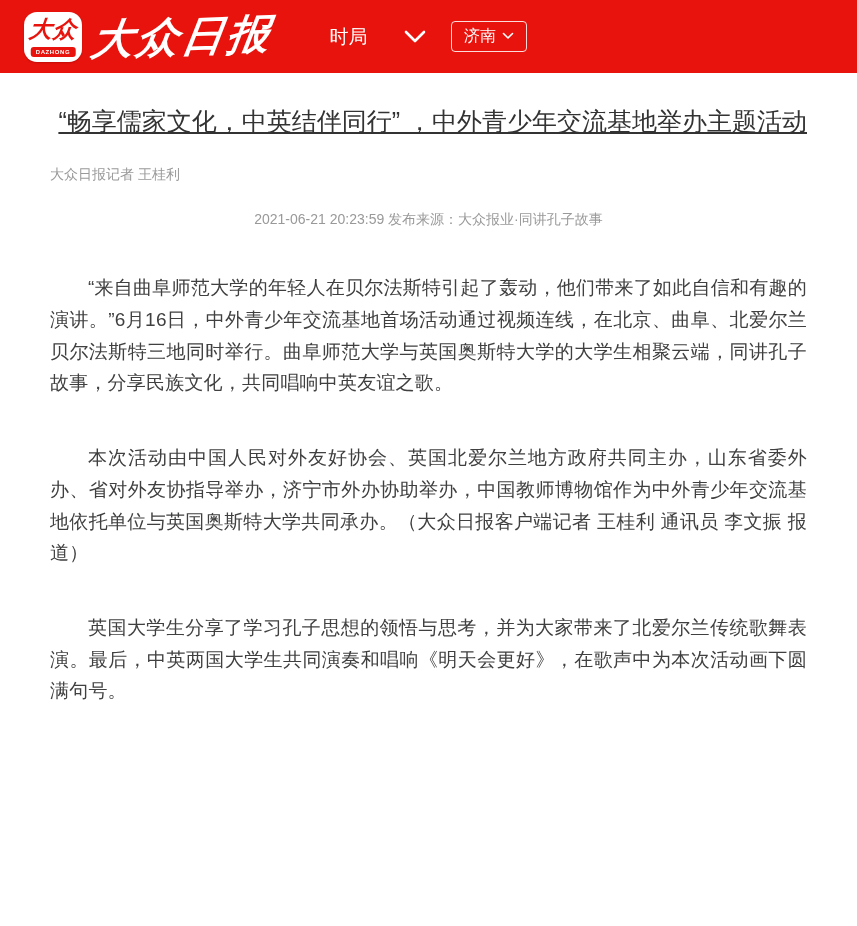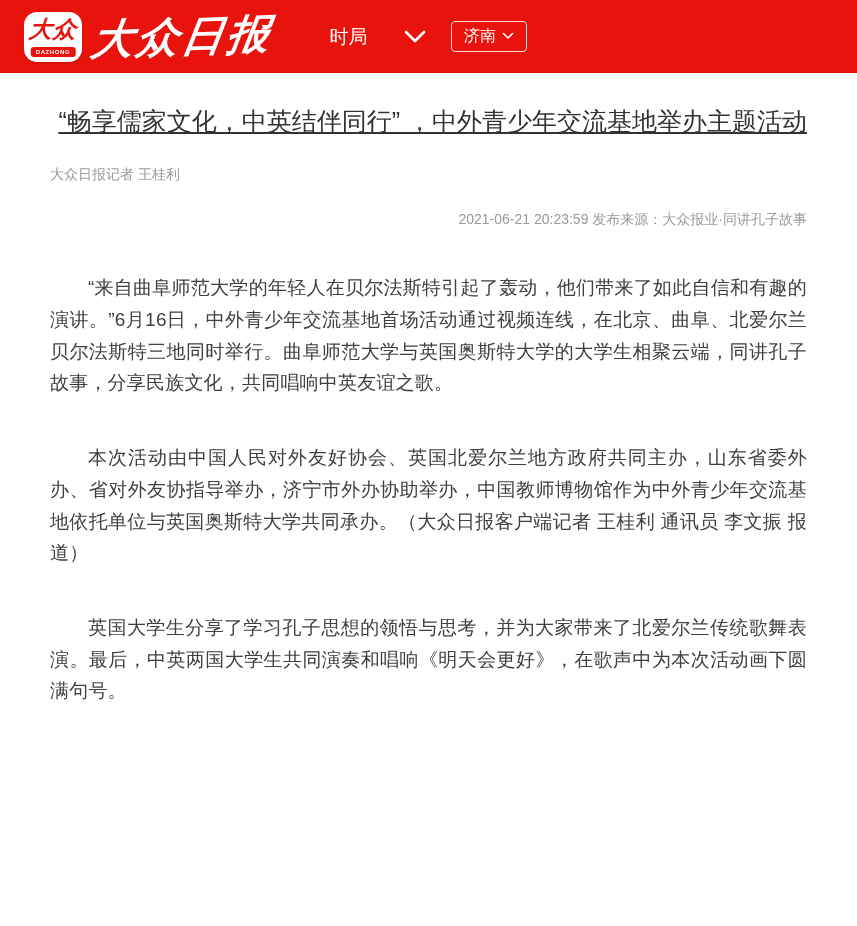--- a/index.html
+++ b/index.html
@@ -134,21 +134,21 @@
   }
   .byline {
     margin-top: 27px;
     text-align: left;
     color: var(--meta-text, #999);
     font-size: 14px;
   }
   .meta {
     margin-top: 27px;
     display: flex;
-    justify-content: flex-end;
+    justify-content: center;
     color: var(--meta-text, #999);
     font-size: 14px;
   }
   .article-body {
     margin-top: 38px;
   }
   .article-body p {
     color: var(--body-text, #404040);
     font-size: 19px;
     line-height: 1.67;

